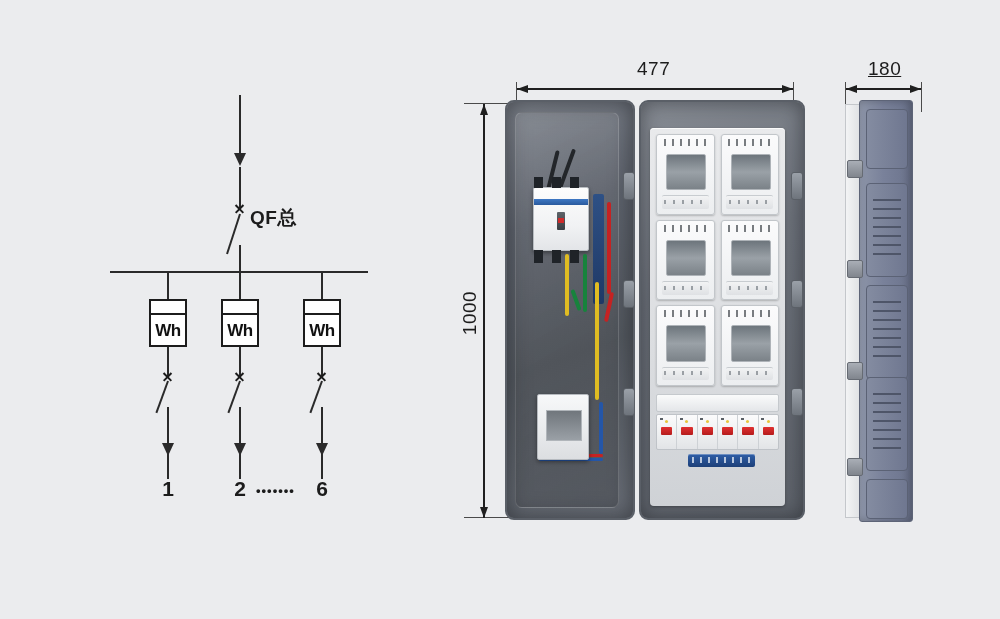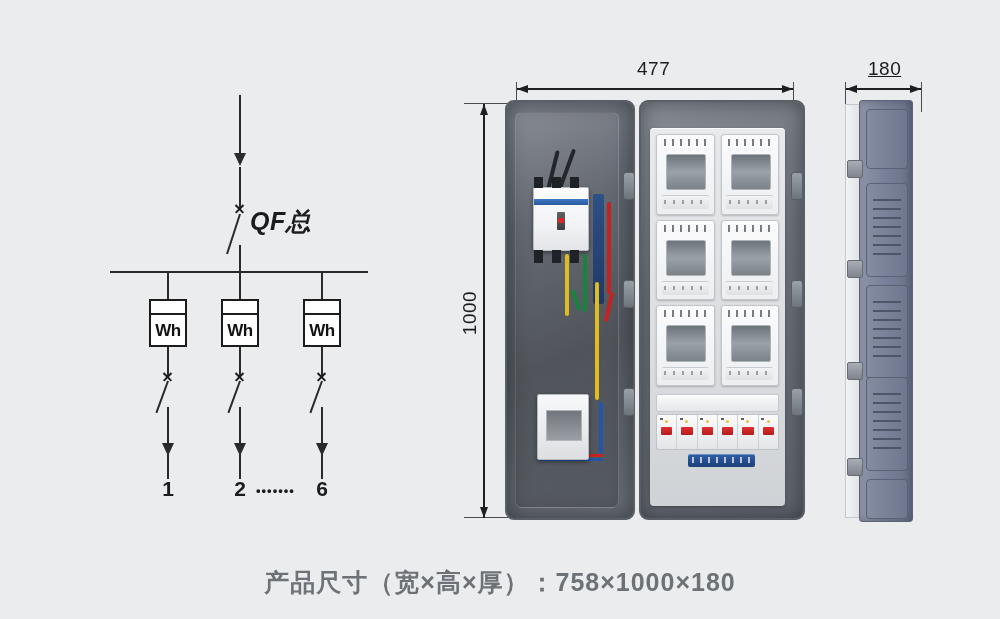--- a/index.html
+++ b/index.html
@@ -14,21 +14,21 @@
   
   .abs{position:absolute;}
   .vline{position:absolute;background:#2a2a2a;width:2px;}
   .hline{position:absolute;background:#2a2a2a;height:2px;}
 
   
   #schematic{position:absolute;left:110px;top:95px;width:290px;height:420px;}
 
   .sch-label{
     position:absolute;font-weight:bold;color:#1c1c1c;
-    font-size:25px;letter-spacing:.5px;white-space:nowrap;font-style:italic;
+    font-size:19px;letter-spacing:.5px;white-space:nowrap;
   }
   .out-num{
     position:absolute;font-weight:bold;color:#1c1c1c;font-size:21px;
     text-align:center;width:30px;
   }
   .ellipsis-dots{
     position:absolute;font-weight:bold;color:#1c1c1c;font-size:13px;
     letter-spacing:1px;white-space:nowrap;
   }
   
@@ -488,15 +488,14 @@
         <div class="louvers"></div>
       </div>
       <div class="side-panel" style="top:378px;height:38px;"></div>
     </div>
     <div class="side-hinge" style="top:60px;"></div>
     <div class="side-hinge" style="top:160px;"></div>
     <div class="side-hinge" style="top:262px;"></div>
     <div class="side-hinge" style="top:358px;"></div>
   </div>
 
-  <div id="caption">产品尺寸（宽×高×厚）：758×1000×180</div>
 
 </div>
 
 </body></html>

